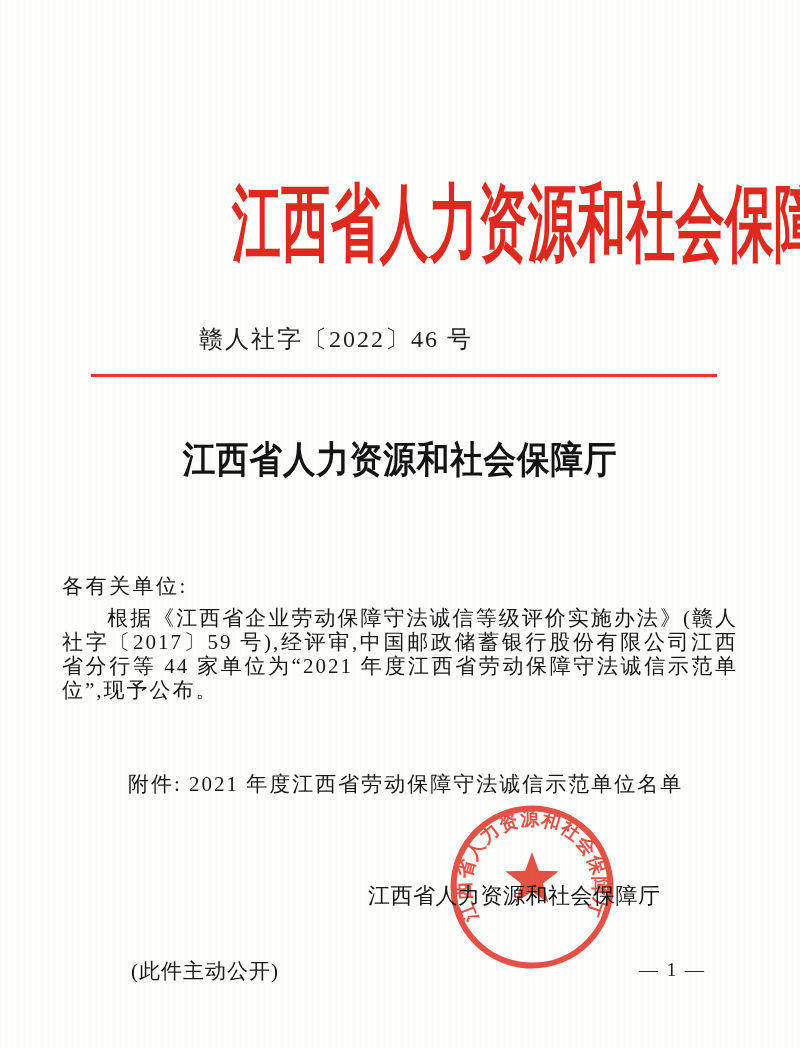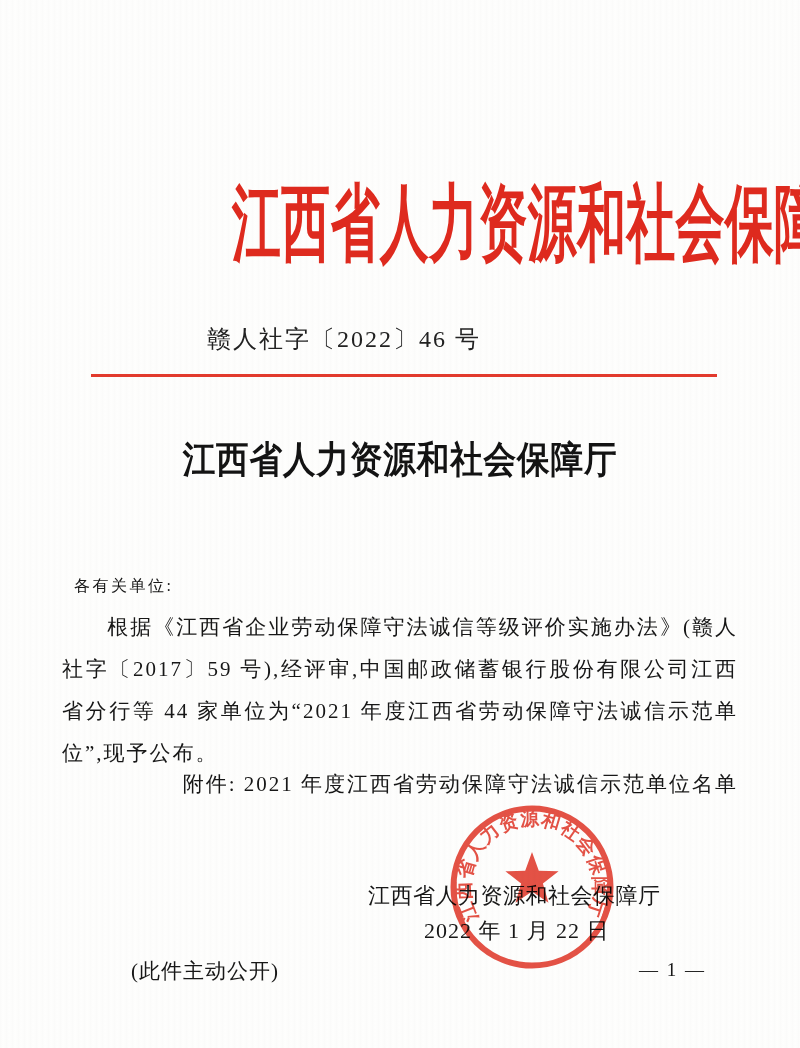--- a/index.html
+++ b/index.html
@@ -19,46 +19,46 @@
     text-align:center;line-height:88px;white-space:nowrap;
   }
   .masthead .stretch{
     display:inline-block;
     font-size:84px;font-weight:bold;color:#de2a1e;
     transform:scaleX(0.58);transform-origin:50% 50%;
     letter-spacing:1px;
   }
   .doc-number{
     position:absolute;top:323px;left:0;width:672px;
-    text-align:center;font-size:24px;letter-spacing:2px;color:#222;margin-left:8px;
+    text-align:center;font-size:24px;letter-spacing:2px;color:#222;
   }
   .red-rule{
     position:absolute;top:374px;left:91px;width:626px;height:3px;
     background:#e23a2d;
   }
   .doc-title{
     position:absolute;top:436px;left:0;width:800px;
     text-align:center;font-weight:bold;color:#131313;
     font-size:37px;line-height:47px;white-space:nowrap;
   }
   .doc-title .l1{display:inline-block;transform:scaleX(0.88);transform-origin:50% 50%;letter-spacing:1px;}
   .doc-title .l2{display:inline-block;transform:scaleX(0.81);transform-origin:50% 50%;letter-spacing:1px;}
   .salutation{
     position:absolute;top:570px;left:62px;width:676px;
-    font-size:16px;letter-spacing:2.5px;line-height:32px;color:#171717;margin-left:12px;
+    font-size:21px;letter-spacing:2.5px;line-height:32px;color:#171717;
   }
   .para{
     position:absolute;top:606px;left:62px;width:676px;margin:0;
-    font-size:21px;letter-spacing:2px;line-height:42px;
+    font-size:21px;letter-spacing:2px;line-height:24px;
     text-align:justify;text-indent:2.15em;color:#171717;
   }
   .attachment{
     position:absolute;top:768px;left:62px;width:676px;
     font-size:21px;letter-spacing:2px;line-height:32px;
-    padding-left:66px;box-sizing:border-box;color:#171717;text-align:right;
+    padding-left:66px;box-sizing:border-box;color:#171717;
   }
   .signer{
     position:absolute;top:884px;left:368px;
     font-size:22px;letter-spacing:0.5px;line-height:24px;color:#171717;white-space:nowrap;
   }
   .sign-date{
     position:absolute;top:919px;left:424px;
     font-size:22px;letter-spacing:1px;line-height:24px;color:#171717;white-space:nowrap;
   }
   .seal{
@@ -96,21 +96,20 @@
   </div>
 
   <div class="salutation">各有关单位:</div>
 
   <p class="para">根据《江西省企业劳动保障守法诚信等级评价实施办法》(赣人社字〔2017〕59 号),经评审,中国邮政储蓄银行股份有限公司江西省分行等 44 家单位为“2021 年度江西省劳动保障守法诚信示范单位”,现予公布。</p>
 
   <div class="attachment">附件: 2021 年度江西省劳动保障守法诚信示范单位名单</div>
 
   <div class="signer">江西省人力资源和社会保障厅</div>
 
-  <div class="sign-date">2022 年 1 月 22 日</div>
 
   <svg class="seal" viewBox="0 0 190 190" aria-hidden="true">
     <circle cx="95" cy="95" r="78.5" fill="none" stroke="#e1382a" stroke-width="6"></circle>
     <polygon fill="#e1382a" points="95,60 101.8,78.7 121.6,79.3 105.9,91.6 111.5,110.7 95,99.5 78.5,110.7 84.1,91.6 68.4,79.3 88.2,78.7"></polygon>
     <defs>
       <path id="sealArc" d="M 41.3 126 A 62 62 0 1 1 148.7 126" fill="none"></path>
     </defs>
     <text>
       <textPath href="#sealArc" startOffset="0" textLength="256" lengthAdjust="spacingAndGlyphs">江西省人力资源和社会保障厅</textPath>
     </text>

